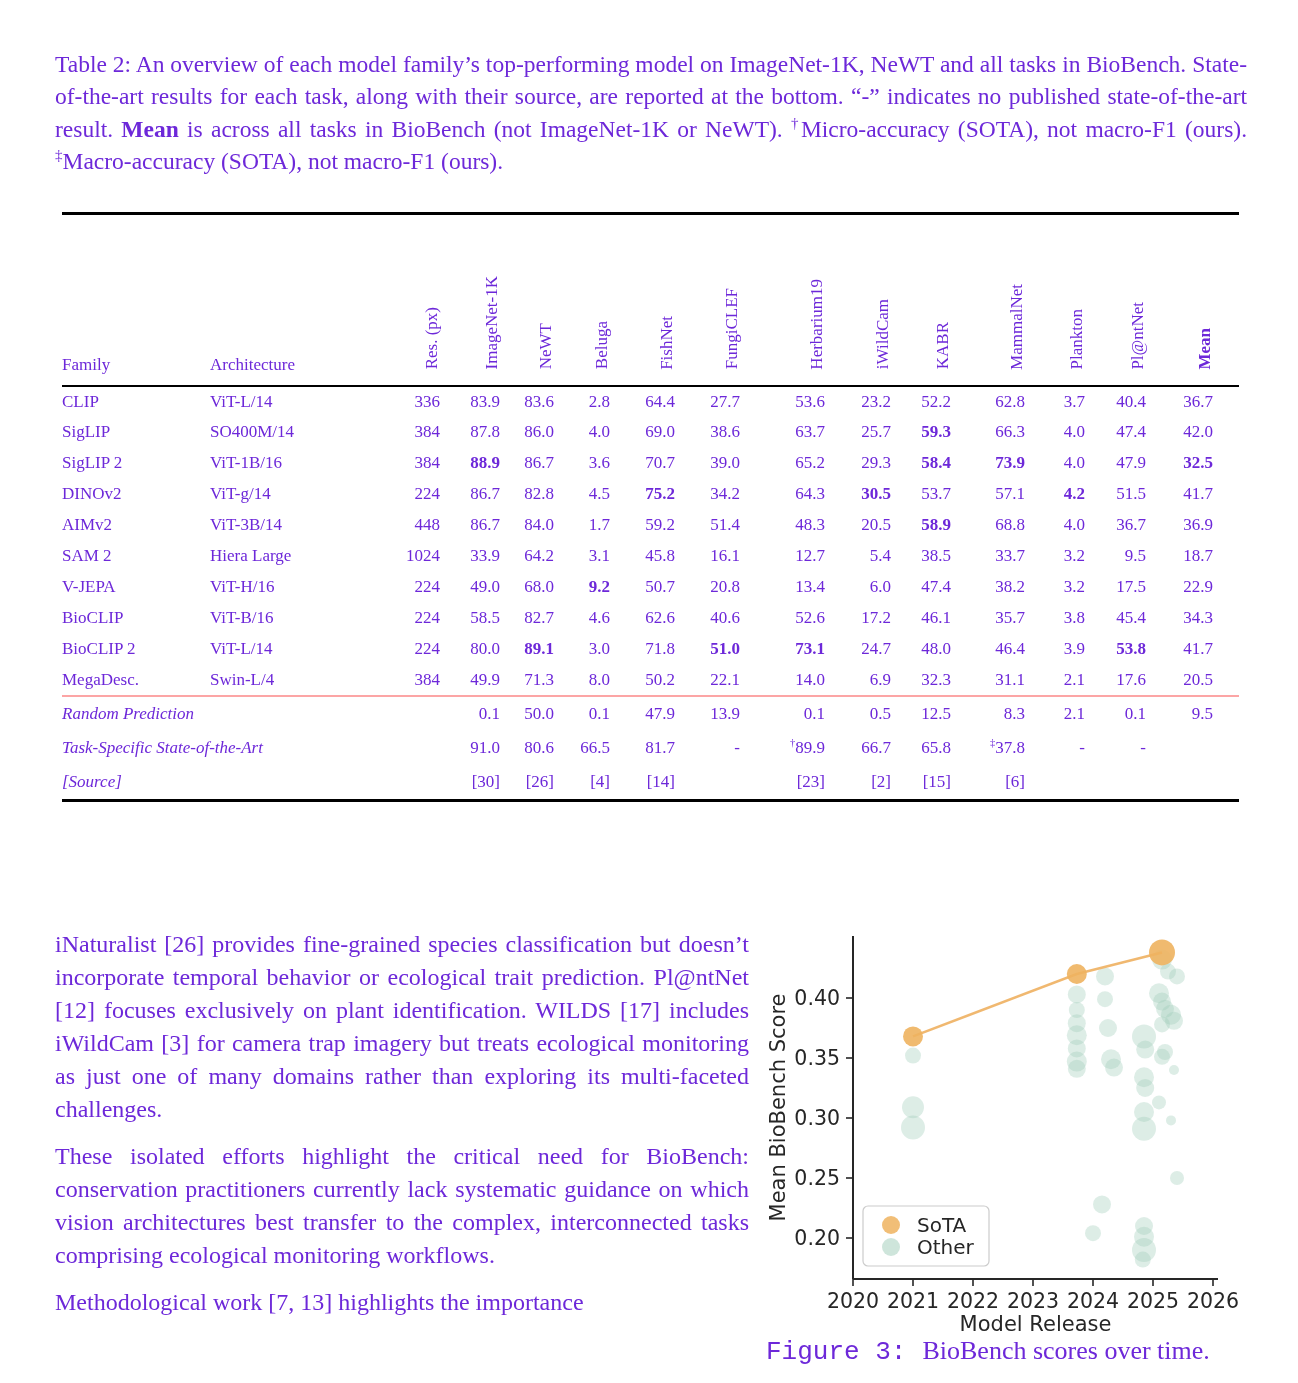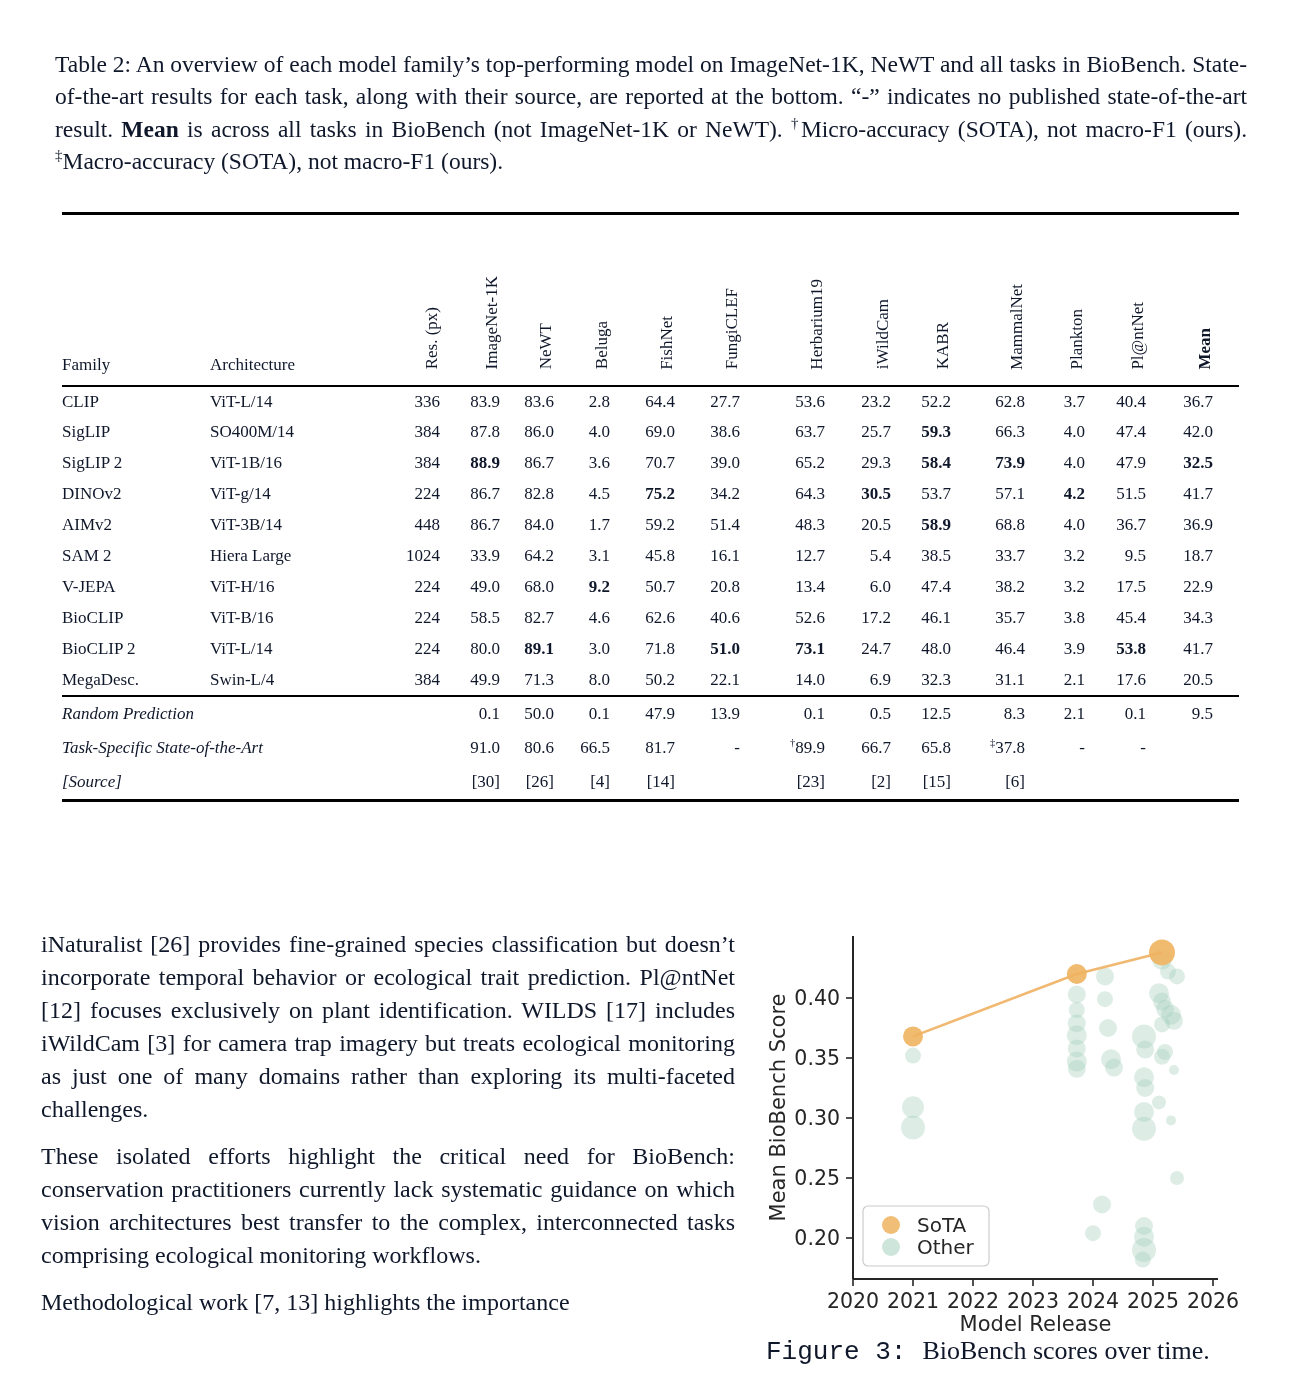--- a/index.html
+++ b/index.html
@@ -1,17 +1,17 @@
 <!DOCTYPE html>
 <html><head>
 <meta charset="utf-8">
 <style>
   html,body { margin:0; padding:0; background:#ffffff; }
   .page { position:relative; width:1298px; height:1383px; background:#fff;
-          font-family:"Liberation Serif", serif; color:#0f172a; overflow:hidden; }
+          font-family:"Liberation Serif", serif; color:#6d28d9; overflow:hidden; }
 
   
   .caption { position:absolute; left:55px; top:24px; width:1192px;
              font-size:23.5px; line-height:32.6px; text-align:justify; }
   .caption b { font-weight:bold; }
   .caption sup { font-size:64%; line-height:0; }
 
   
   .tablewrap { position:absolute; left:62px; top:212px; width:1174px; }
   table.tbl { width:1174px; border-collapse:collapse; table-layout:fixed;
@@ -21,28 +21,28 @@
   .tbl th { font-weight:normal; vertical-align:bottom; padding:0 0 10px 0; }
   .tbl th.h-left { text-align:left; }
   .tbl th.h-rot  { text-align:right; }
   .rot { writing-mode:vertical-rl; transform:rotate(180deg);
          display:inline-block; white-space:nowrap; line-height:0.95; }
   .bold { font-weight:bold; }
   .tbl tbody.main tr { height:31px; }
   .tbl td { padding:0; vertical-align:middle; }
   .tbl td.txt { text-align:left; }
   .tbl td.num { text-align:right; }
-  .tbl tbody.footer { border-top:2px solid #000000; }
+  .tbl tbody.footer { border-top:2px solid #fca5a5; }
   .tbl tbody.footer tr { height:35px; }
   .tbl td.flabel { font-style:italic; text-align:left; }
   .tbl sup { font-size:62%; line-height:0; }
   .tbl td:last-child, .tbl th:last-child { padding-right:26px; }
 
   
-  .leftcol { position:absolute; left:41px; top:928px; width:694px;
+  .leftcol { position:absolute; left:55px; top:928px; width:694px;
              font-size:24px; line-height:33px; text-align:justify; }
   .leftcol p { margin:0 0 14px 0; }
 
   .figure { position:absolute; left:765px; top:933px; width:533px; height:410px; }
   .figcap { position:absolute; left:766px; top:1336px; width:532px; font-size:26px; }
   .figcap .pre { margin-right:16px;font-family:Liberation Mono, monospace; }
 
   svg text { font-family:"DejaVu Sans", sans-serif; fill:#262626; }
 </style>
 </head>

